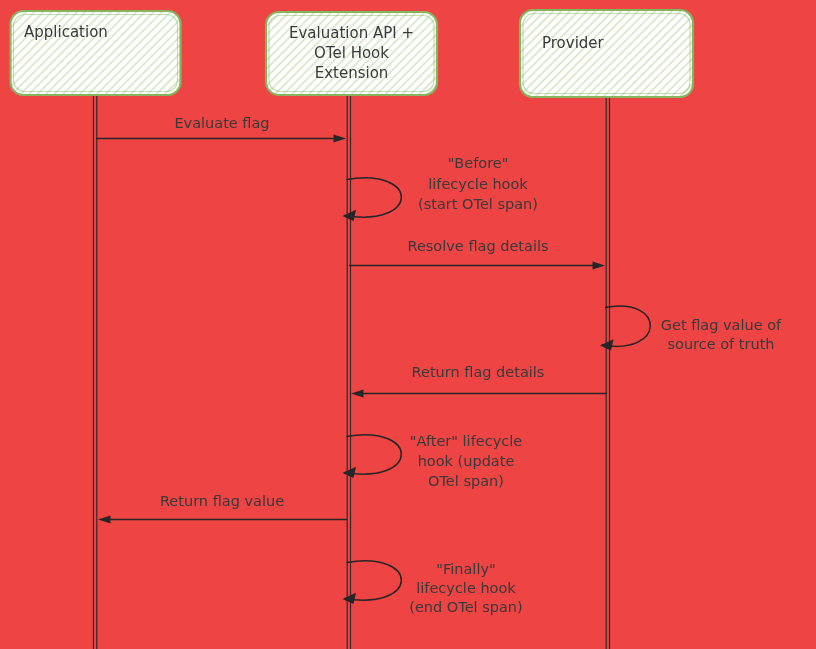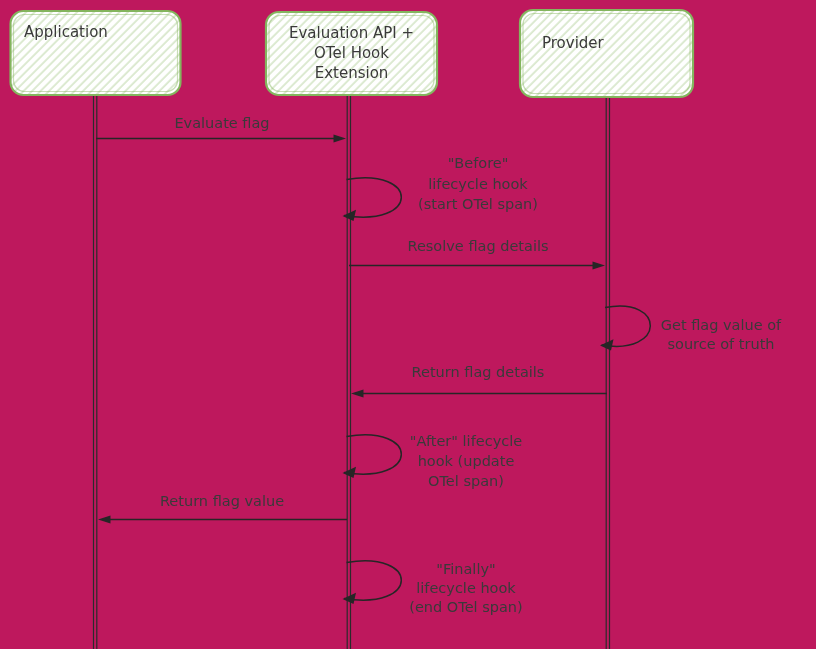--- a/index.html
+++ b/index.html
@@ -4,21 +4,21 @@
 <style>
   html, body {
     margin: 0;
     padding: 0;
     background: #ffffff;
   }
   .canvas {
     position: relative;
     width: 816px;
     height: 649px;
-    background: #be185d;
+    background: #ef4444;
     overflow: hidden;
   }
   svg text {
     font-family: "DejaVu Sans", "Liberation Sans", sans-serif;
     fill: #3a3a3a;
   }
   .actor-label { font-size: 15px; }
   .msg-label { font-size: 14.5px; }
 </style>
 </head>

